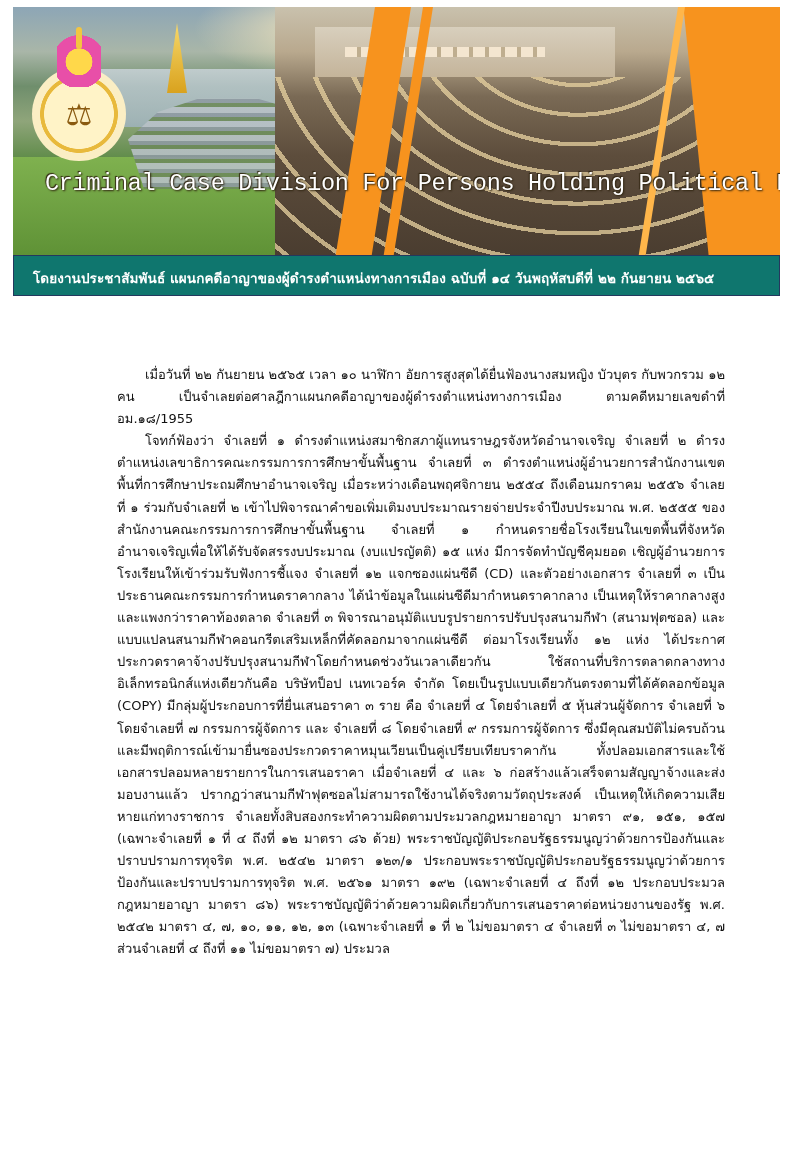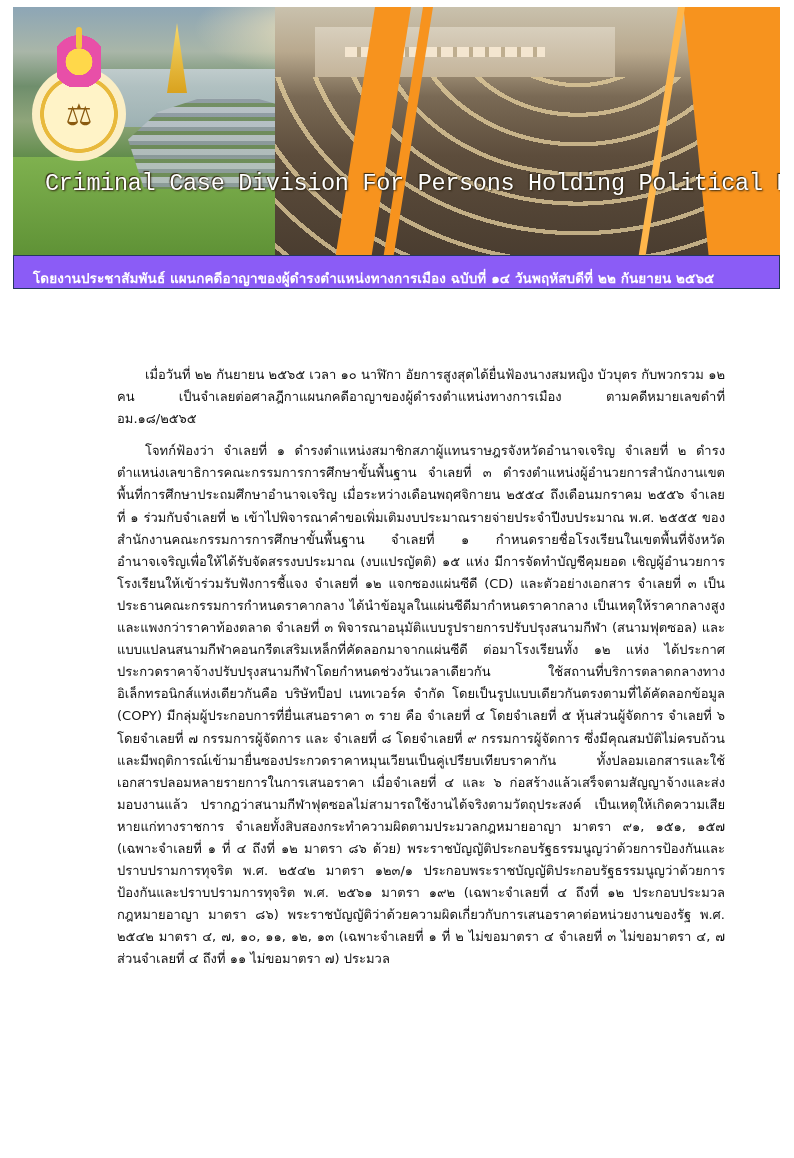--- a/index.html
+++ b/index.html
@@ -43,30 +43,30 @@
     background: radial-gradient(circle at 50% 55%, #ffd84a 0 35%, #e84fa8 36% 70%, transparent 71%); }
   .emblem .spike { position: absolute; left: 44px; top: 0; width: 6px; height: 22px; background: #f3c540; border-radius: 3px; }
   .emblem .scales { position: absolute; left: 28px; top: 68px; width: 38px; height: 40px; color: #8a5a10;
     font-size: 30px; line-height: 40px; text-align: center; }
 
   .title-th { position: absolute; left: 132px; top: 100px; width: 600px; font-size: 24px; font-weight: bold;
     color: #ffffff; text-shadow: 1px 1px 2px #3a2a14, -1px 0 1px #3a2a14; letter-spacing: 0.2px; white-space: nowrap; }
   .title-en { position: absolute; left: 32px; top: 163px; width: 740px; font-size: 23.5px; color: #ffffff;
     font-family: Liberation Mono, monospace; text-shadow: 1px 1px 2px #2f2410, -1px -1px 1px #2f2410; white-space: nowrap; letter-spacing: -0.3px; }
 
-  .info-bar { position: absolute; left: 0; top: 248px; width: 767px; height: 34px; background: #8b5cf6;
+  .info-bar { position: absolute; left: 0; top: 248px; width: 767px; height: 41px; background: #0f766e;
     border: 1px solid #24385e; box-sizing: border-box; }
   .info-text { position: absolute; left: 19px; top: 11px; font-size: 13.5px; font-weight: bold; color: #ffffff;
     white-space: nowrap; letter-spacing: 0.1px; }
 
   
   .article { position: absolute; left: 117px; top: 364px; width: 608px;
     font-family: "DejaVu Sans", sans-serif; font-size: 13px; line-height: 22.1px; color: #111111; }
   .para { margin: 0; text-align: justify; text-indent: 28px; }
-  .para.p2 { margin-top: 10px; }
+  .para.p2 { margin-top: 0; }
 </style>
 </head>
 <body>
 
 <div class="banner">
   <div class="banner-image">
     <div class="sky-glow"></div>
     <div class="river"></div>
     <div class="lawn"></div>
     <div class="building"></div>
@@ -90,15 +90,15 @@
 
     <div class="title-en">Criminal Case Division For Persons Holding Political Positions</div>
   </div>
 
   <div class="info-bar">
     <div class="info-text">โดยงานประชาสัมพันธ์  แผนกคดีอาญาของผู้ดำรงตำแหน่งทางการเมือง  ฉบับที่ ๑๔ วันพฤหัสบดีที่ ๒๒ กันยายน ๒๕๖๕</div>
   </div>
 </div>
 
 <div class="article">
-  <p class="para p1">เมื่อวันที่ ๒๒ กันยายน ๒๕๖๕ เวลา ๑๐ นาฬิกา อัยการสูงสุดได้ยื่นฟ้องนางสมหญิง  บัวบุตร กับพวกรวม ๑๒ คน เป็นจำเลยต่อศาลฎีกาแผนกคดีอาญาของผู้ดำรงตำแหน่งทางการเมือง ตามคดีหมายเลขดำที่ อม.๑๘/๒๕๖๕</p>
+  <p class="para p1">เมื่อวันที่ ๒๒ กันยายน ๒๕๖๕ เวลา ๑๐ นาฬิกา อัยการสูงสุดได้ยื่นฟ้องนางสมหญิง  บัวบุตร กับพวกรวม ๑๒ คน เป็นจำเลยต่อศาลฎีกาแผนกคดีอาญาของผู้ดำรงตำแหน่งทางการเมือง ตามคดีหมายเลขดำที่ อม.๑๘/1955</p>
   <p class="para p2">โจทก์ฟ้องว่า จำเลยที่ ๑ ดำรงตำแหน่งสมาชิกสภาผู้แทนราษฎรจังหวัดอำนาจเจริญ จำเลยที่ ๒  ดำรงตำแหน่งเลขาธิการคณะกรรมการการศึกษาขั้นพื้นฐาน จำเลยที่ ๓  ดำรงตำแหน่งผู้อำนวยการสำนักงานเขตพื้นที่การศึกษาประถมศึกษาอำนาจเจริญ เมื่อระหว่างเดือนพฤศจิกายน ๒๕๕๔ ถึงเดือนมกราคม ๒๕๕๖ จำเลยที่ ๑ ร่วมกับจำเลยที่ ๒ เข้าไปพิจารณาคำขอเพิ่มเติมงบประมาณรายจ่ายประจำปีงบประมาณ พ.ศ. ๒๕๕๕ ของสำนักงานคณะกรรมการการศึกษาขั้นพื้นฐาน จำเลยที่ ๑ กำหนดรายชื่อโรงเรียนในเขตพื้นที่จังหวัดอำนาจเจริญเพื่อให้ได้รับจัดสรรงบประมาณ (งบแปรญัตติ) ๑๕ แห่ง มีการจัดทำบัญชีคุมยอด เชิญผู้อำนวยการโรงเรียนให้เข้าร่วมรับฟังการชี้แจง จำเลยที่ ๑๒ แจกซองแผ่นซีดี (CD) และตัวอย่างเอกสาร จำเลยที่ ๓ เป็นประธานคณะกรรมการกำหนดราคากลาง ได้นำข้อมูลในแผ่นซีดีมากำหนดราคากลาง เป็นเหตุให้ราคากลางสูงและแพงกว่าราคาท้องตลาด จำเลยที่ ๓ พิจารณาอนุมัติแบบรูปรายการปรับปรุงสนามกีฬา (สนามฟุตซอล) และแบบแปลนสนามกีฬาคอนกรีตเสริมเหล็กที่คัดลอกมาจากแผ่นซีดี  ต่อมาโรงเรียนทั้ง ๑๒ แห่ง ได้ประกาศประกวดราคาจ้างปรับปรุงสนามกีฬาโดยกำหนดช่วงวันเวลาเดียวกัน ใช้สถานที่บริการตลาดกลางทางอิเล็กทรอนิกส์แห่งเดียวกันคือ บริษัทป็อป เนทเวอร์ค จำกัด โดยเป็นรูปแบบเดียวกันตรงตามที่ได้คัดลอกข้อมูล (COPY) มีกลุ่มผู้ประกอบการที่ยื่นเสนอราคา ๓ ราย คือ จำเลยที่ ๔ โดยจำเลยที่ ๕ หุ้นส่วนผู้จัดการ จำเลยที่ ๖ โดยจำเลยที่ ๗ กรรมการผู้จัดการ และ จำเลยที่ ๘ โดยจำเลยที่ ๙ กรรมการผู้จัดการ ซึ่งมีคุณสมบัติไม่ครบถ้วน และมีพฤติการณ์เข้ามายื่นซองประกวดราคาหมุนเวียนเป็นคู่เปรียบเทียบราคากัน ทั้งปลอมเอกสารและใช้เอกสารปลอมหลายรายการในการเสนอราคา เมื่อจำเลยที่ ๔ และ ๖ ก่อสร้างแล้วเสร็จตามสัญญาจ้างและส่งมอบงานแล้ว ปรากฏว่าสนามกีฬาฟุตซอลไม่สามารถใช้งานได้จริงตามวัตถุประสงค์ เป็นเหตุให้เกิดความเสียหายแก่ทางราชการ จำเลยทั้งสิบสองกระทำความผิดตามประมวลกฎหมายอาญา มาตรา ๙๑, ๑๕๑, ๑๕๗ (เฉพาะจำเลยที่  ๑  ที่  ๔ ถึงที่  ๑๒ มาตรา ๘๖ ด้วย) พระราชบัญญัติประกอบรัฐธรรมนูญว่าด้วยการป้องกันและปราบปรามการทุจริต พ.ศ. ๒๕๔๒ มาตรา ๑๒๓/๑ ประกอบพระราชบัญญัติประกอบรัฐธรรมนูญว่าด้วยการป้องกันและปราบปรามการทุจริต พ.ศ. ๒๕๖๑ มาตรา ๑๙๒ (เฉพาะจำเลยที่ ๔ ถึงที่ ๑๒ ประกอบประมวลกฎหมายอาญา มาตรา ๘๖) พระราชบัญญัติว่าด้วยความผิดเกี่ยวกับการเสนอราคาต่อหน่วยงานของรัฐ พ.ศ. ๒๕๔๒ มาตรา ๔, ๗, ๑๐, ๑๑, ๑๒, ๑๓ (เฉพาะจำเลยที่ ๑ ที่ ๒ ไม่ขอมาตรา ๔ จำเลยที่ ๓ ไม่ขอมาตรา ๔, ๗ ส่วนจำเลยที่ ๔ ถึงที่ ๑๑ ไม่ขอมาตรา ๗) ประมวล</p>
 </div>
 
 </body></html>

